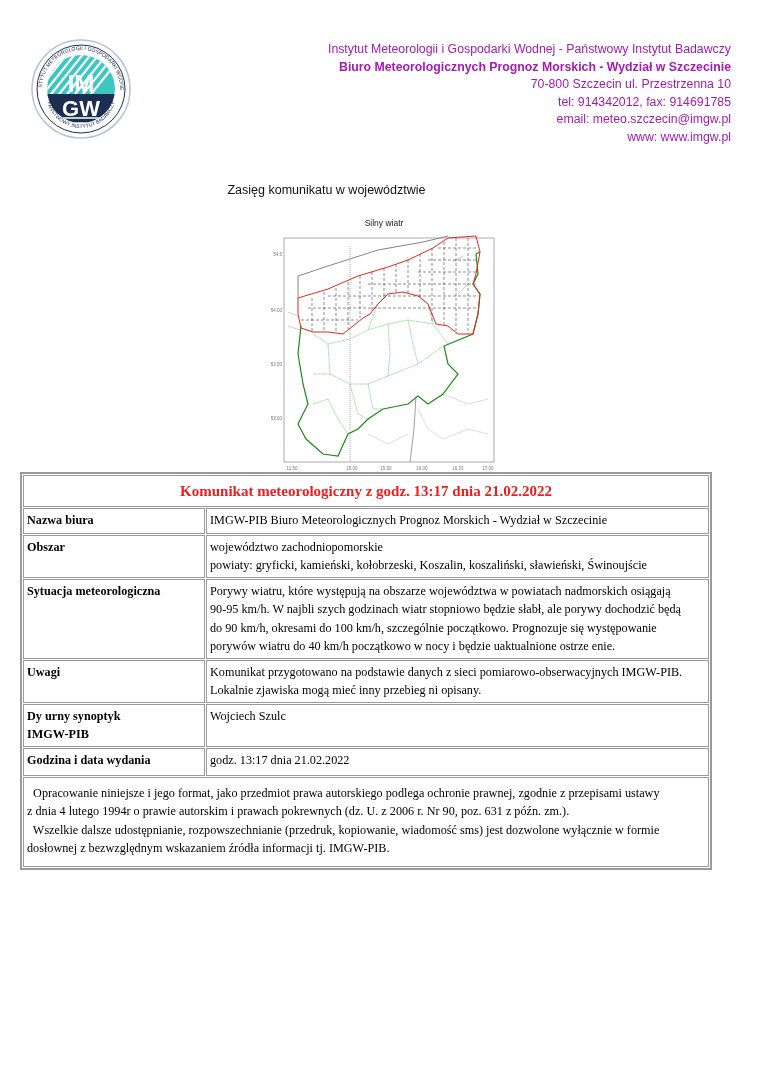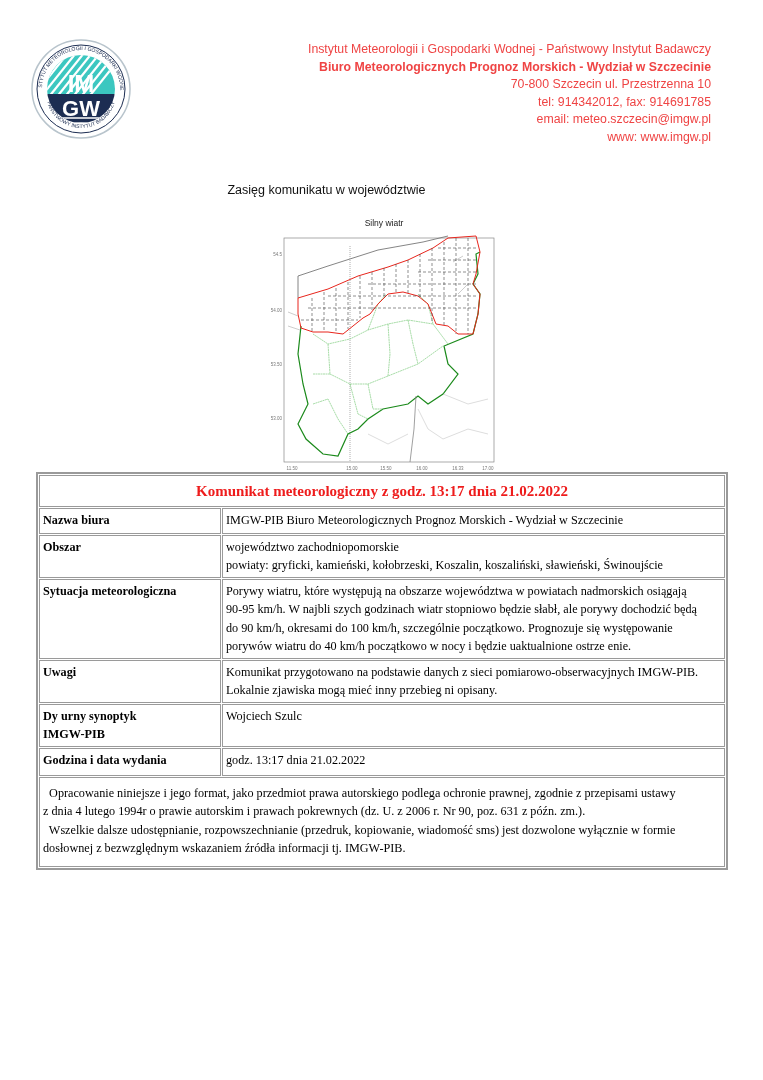--- a/index.html
+++ b/index.html
@@ -1,29 +1,29 @@
 <!DOCTYPE html>
 <html><head>
 <meta charset="utf-8">
 <style>
   html, body { margin: 0; padding: 0; background: #ffffff; }
   body { width: 763px; height: 1080px; position: relative; overflow: hidden; font-family: "Liberation Sans", sans-serif; }
 
   .logo { position: absolute; left: 30px; top: 38px; width: 102px; height: 102px; }
 
-  .header { position: absolute; right: 52px; top: 41px; text-align: right; color: #ef4444; font-family: "Liberation Sans", sans-serif; font-size: 12.3px; line-height: 17.6px; }
+  .header { position: absolute; right: 32px; top: 41px; text-align: right; color: #a21caf; font-family: "Liberation Sans", sans-serif; font-size: 12.3px; line-height: 17.6px; }
   .header .bold { font-weight: bold; }
 
   .section-title { position: absolute; left: 0; width: 653px; top: 183px; text-align: center; font-size: 12.5px; color: #111; }
 
   .map-wrap { position: absolute; left: 268px; top: 214px; width: 232px; height: 260px; }
   .map-title { position: absolute; left: 0; top: 4px; width: 232px; text-align: center; font-size: 8.5px; color: #222; }
   .map-svg { position: absolute; left: 0; top: 20px; }
 
-  table.report { position: absolute; left: 36px; top: 472px; width: 692px; border-collapse: separate; border-spacing: 1px; border: 2px solid #9a9a9a; font-family: "Liberation Serif", serif; font-size: 12.2px; color: #000; background: #fff; }
+  table.report { position: absolute; left: 20px; top: 472px; width: 692px; border-collapse: separate; border-spacing: 1px; border: 2px solid #9a9a9a; font-family: "Liberation Serif", serif; font-size: 12.2px; color: #000; background: #fff; }
   table.report td { border: 1px solid #9a9a9a; vertical-align: top; padding: 2px 3px; line-height: 18.5px; }
   td.title-cell { text-align: center; color: #ee1c1c; font-weight: bold; font-size: 15px; padding: 6px 3px 5px 3px !important; }
   td.label { width: 174px; font-weight: bold; padding-top: 4px; margin-left: 12px; }
   td.value { padding-top: 4px; }
   td.footer-cell { padding: 6px 3px 8px 3px !important; line-height: 18.5px; }
   .row-h1 { height: 26px; }
   .row-h2 { height: 28px; }
 </style>
 </head>
 <body>

